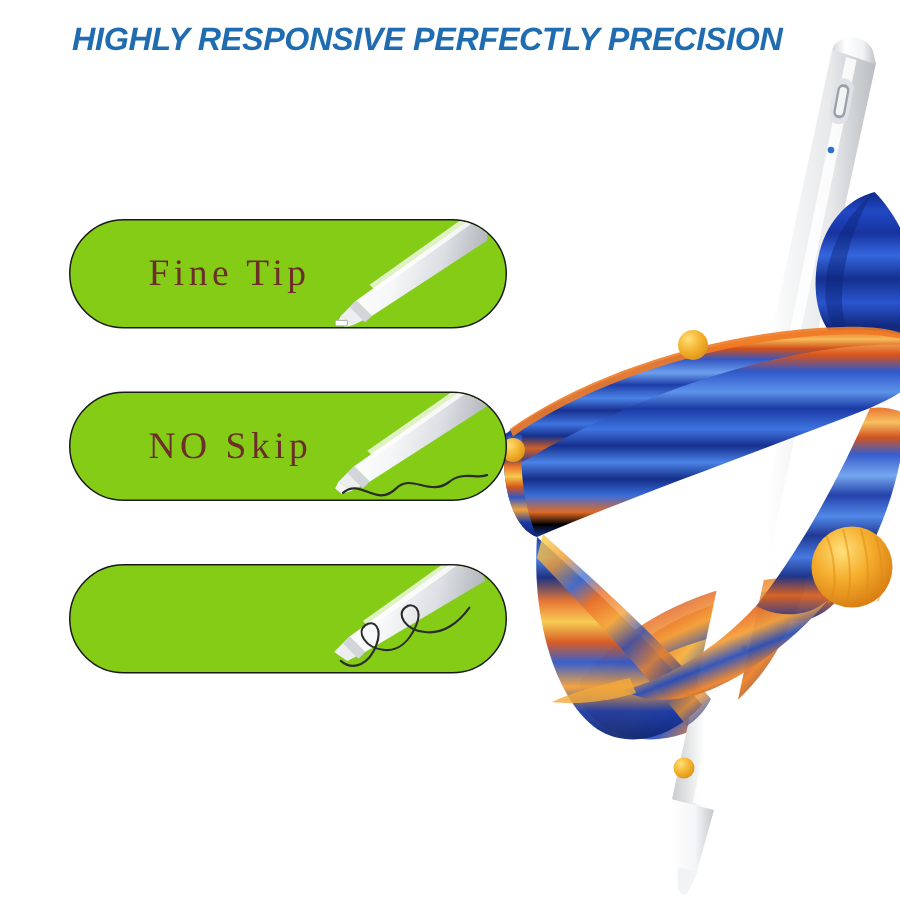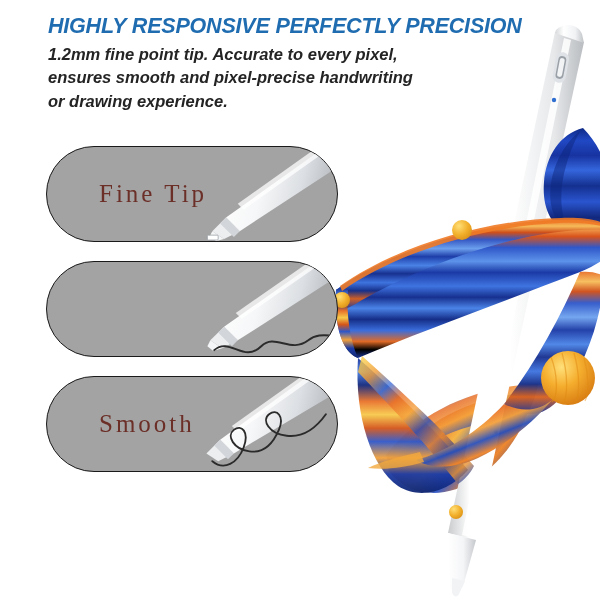--- a/index.html
+++ b/index.html
@@ -42,24 +42,24 @@
     font-style: italic;
     line-height: 1.42;
     color: #242424;
   }
 
   
   .card {
     position: absolute;
     left: 18px;
     width: 292px;
-    height: 96px;
+    height: 73px;
     border: 1.6px solid #1a1a1a;
     border-radius: 48px;
-    background: #a3a3a3;
+    background: #84cc16;
     box-sizing: border-box;
     overflow: hidden;
     text-decoration: underline;
   }
   #card-0 { top: 146px; }
   #card-1 { top: 261px; }
   #card-2 { top: 376px; }
   #card-3 { top: 487px; }
 
   .card-label {
@@ -282,21 +282,20 @@
           <path d="M223 357 C 230 375, 230 397, 224 402" stroke="#e08a12" stroke-width="1.3" fill="none" opacity="0.55"></path>
           <path d="M234 353 C 240 374, 240 396, 235 404" stroke="#e08a12" stroke-width="1.3" fill="none" opacity="0.5"></path>
           <path d="M246 353 C 252 374, 252 396, 247 404" stroke="#e08a12" stroke-width="1.3" fill="none" opacity="0.5"></path>
           <path d="M256 358 C 261 375, 261 394, 257 401" stroke="#e08a12" stroke-width="1.3" fill="none" opacity="0.45"></path>
         </g>
       </g>
     </svg>
   </div>
 
   <div id="headline">HIGHLY RESPONSIVE PERFECTLY PRECISION</div>
-  <div id="subhead">1.2mm fine point tip. Accurate to every pixel, ensures smooth and pixel-precise handwriting or drawing experience.</div>
 
   <div class="card" id="card-0">
     <div class="card-label">Fine Tip</div>
     <svg class="card-art" viewBox="0 0 140 96" xmlns="http://www.w3.org/2000/svg">
       <defs>
         <linearGradient id="miniPen0" x1="0" y1="0" x2="1" y2="0.2">
           <stop offset="0%" stop-color="#ffffff"></stop>
           <stop offset="40%" stop-color="#f6f7f8"></stop>
           <stop offset="72%" stop-color="#dcdfe3"></stop>
           <stop offset="100%" stop-color="#b6babf"></stop>
@@ -305,40 +304,40 @@
       <path d="M140 -12 L140 18 L36 86 L22 72 Z" fill="url(#miniPen0)"></path>
       <path d="M36 86 L22 72 L8 86 L20 94 Z" fill="#eceef0"></path>
       <path d="M22 72 L36 86 L30 92 L16 78 Z" fill="#d2d5d9"></path>
       <path d="M8 86 L20 94 L12 96 L5 92 Z" fill="#f4f5f6"></path>
       <rect x="3" y="90" width="11" height="5" rx="1" fill="#ffffff" stroke="#9aa0a6" stroke-width="0.8"></rect>
       <path d="M124 -6 L130 0 L40 64 L34 58 Z" fill="#ffffff" opacity="0.75"></path>
     </svg>
   </div>
 
   <div class="card" id="card-1">
+    <div class="card-label">NO Skip</div>
     <svg class="card-art" viewBox="0 0 140 96" xmlns="http://www.w3.org/2000/svg">
       <defs>
         <linearGradient id="miniPen1" x1="0" y1="0" x2="1" y2="0.2">
           <stop offset="0%" stop-color="#ffffff"></stop>
           <stop offset="40%" stop-color="#f6f7f8"></stop>
           <stop offset="72%" stop-color="#dcdfe3"></stop>
           <stop offset="100%" stop-color="#b6babf"></stop>
         </linearGradient>
       </defs>
       <path d="M140 -18 L140 12 L34 80 L20 66 Z" fill="url(#miniPen1)"></path>
       <path d="M34 80 L20 66 L6 80 L18 88 Z" fill="#eceef0"></path>
       <path d="M20 66 L34 80 L28 86 L14 72 Z" fill="#d2d5d9"></path>
       <path d="M6 80 L18 88 L9 91 L3 86 Z" fill="#f4f5f6"></path>
       <path d="M124 -12 L130 -6 L38 58 L32 52 Z" fill="#ffffff" opacity="0.75"></path>
       <path d="M10 90 C 26 76, 40 104, 58 86 C 72 72, 88 94, 106 80 C 118 70, 132 78, 140 74" stroke="#2b2b2b" stroke-width="2" fill="none" stroke-linecap="round"></path>
     </svg>
   </div>
 
   <div class="card" id="card-2">
-    <div class="card-label">Smooth</div>
     <svg class="card-art" viewBox="0 0 140 96" xmlns="http://www.w3.org/2000/svg">
       <defs>
         <linearGradient id="miniPen2" x1="0" y1="0" x2="1" y2="0.2">
           <stop offset="0%" stop-color="#ffffff"></stop>
           <stop offset="40%" stop-color="#f6f7f8"></stop>
           <stop offset="72%" stop-color="#dcdfe3"></stop>
           <stop offset="100%" stop-color="#b6babf"></stop>
         </linearGradient>
       </defs>
       <path d="M132 -20 L138 14 L30 78 L16 64 Z" fill="url(#miniPen2)"></path>

